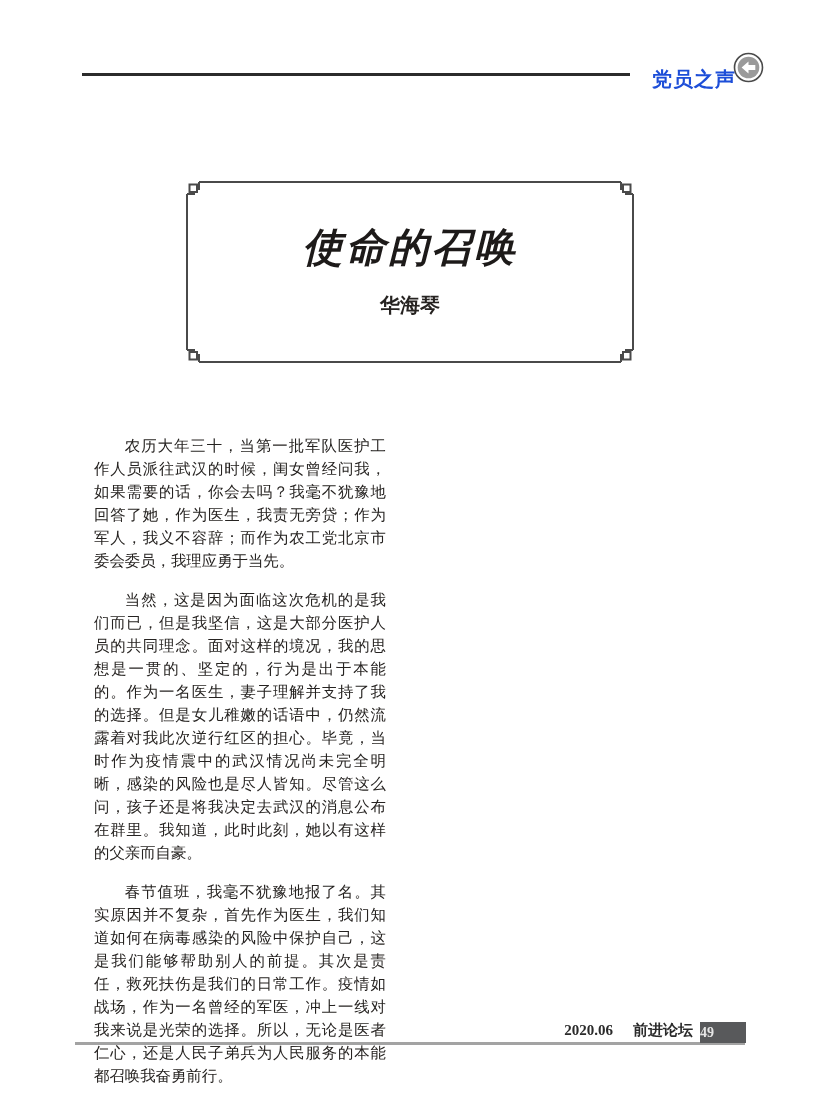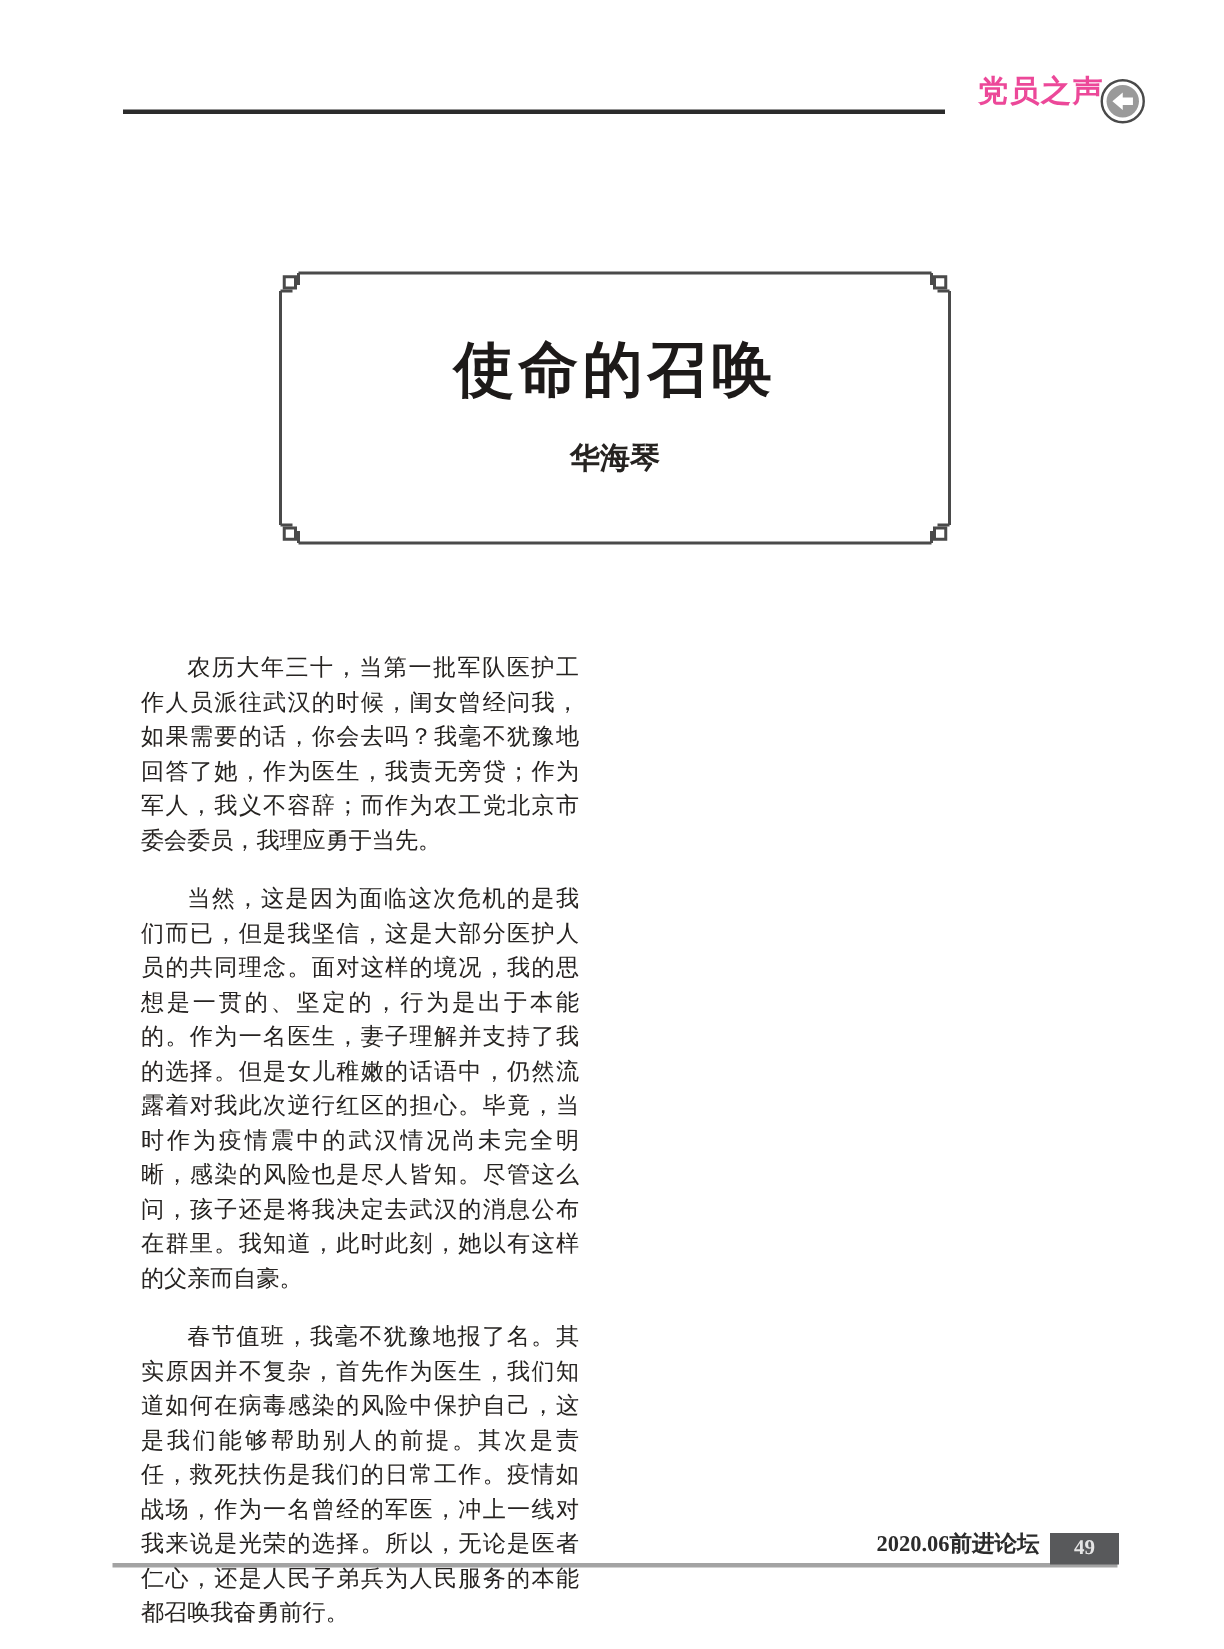--- a/index.html
+++ b/index.html
@@ -16,27 +16,27 @@
 
   
   .header-rule {
     position: absolute;
     left: 82px; top: 73px;
     width: 548px; height: 3px;
     background: #2b2b2b;
   }
   .header-label {
     position: absolute;
-    left: 652px; top: 49px;
+    left: 652px; top: 67px;
     font-family: "Liberation Sans", "DejaVu Sans", sans-serif;
     font-weight: bold;
     font-size: 20px;
     line-height: 24px;
     letter-spacing: 1px;
-    color: #ec4899;
+    color: #1d4ed8;
   }
   .header-logo {
     position: absolute;
     left: 733px; top: 52px;
     width: 31px; height: 31px;
   }
 
   
   .title-box {
     position: absolute;
@@ -48,20 +48,21 @@
     position: absolute;
     left: 0; top: 226px; width: 100%;
     top: 224px;
     text-align: center;
     font-family: "Liberation Sans", "DejaVu Sans", sans-serif;
     font-weight: bold;
     font-size: 40px;
     line-height: 46px;
     letter-spacing: 3px;
     color: #1d1a19;
+    font-style: italic;
   }
   .title-box .article-title { top: 44px; }
   .article-author {
     position: absolute;
     left: 0; top: 112px; width: 100%;
     text-align: center;
     font-family: "Liberation Sans", "DejaVu Sans", sans-serif;
     font-weight: bold;
     font-size: 20px;
     color: #262321;
@@ -93,31 +94,31 @@
     position: absolute;
     top: 1019px; left: 0;
     width: 693px;
     text-align: right;
     font-weight: bold;
     font-size: 15px;
     line-height: 21px;
     color: #2b2b2b;
   }
   .footer-text .issue { margin-right: 0; font-family: "Liberation Serif", serif; }
-  .footer-text .journal { font-family: "Liberation Sans", "DejaVu Sans", sans-serif; }
+  .footer-text .journal { font-family: "Liberation Sans", "DejaVu Sans", sans-serif; margin-left: 20px; }
   .page-badge {
     position: absolute;
     left: 700px; top: 1022px;
     width: 46px; height: 21px;
     background: #58595b;
     color: #e6e6e6;
     font-weight: bold;
     font-size: 14px;
     line-height: 21px;
-    text-align: center;
+    text-align: left;
     font-family: "Liberation Serif", serif;
   }
 </style>
 </head>
 <body>
 
 <div class="page">
 
   <div class="header-rule"></div>
   <div class="header-label">党员之声</div>

